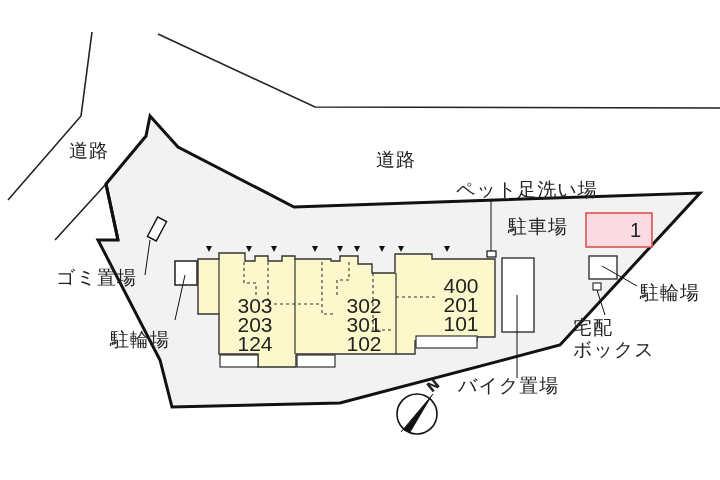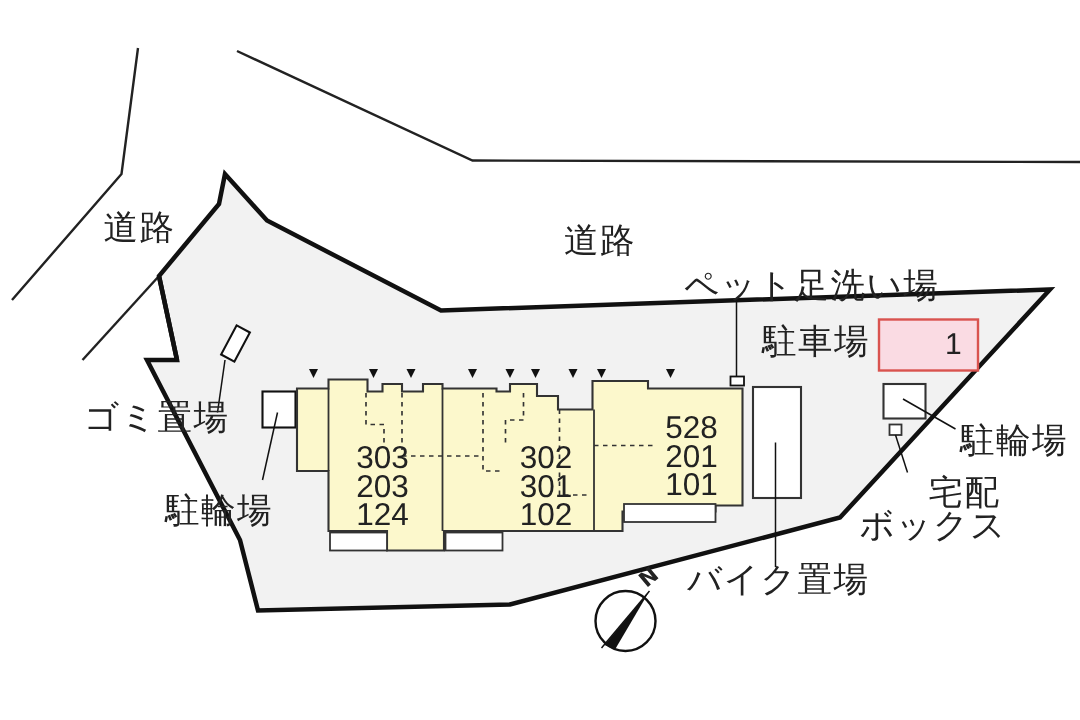--- a/index.html
+++ b/index.html
@@ -1,19 +1,19 @@
 <!DOCTYPE html>
 <html><head>
 <meta charset="utf-8">
 <style>
   html, body { margin:0; padding:0; background:#ffffff; }
   body { width:720px; height:480px; overflow:hidden; position:relative;
          font-family:"DejaVu Sans", sans-serif; }
   svg { position:absolute; left:0; top:0; }
-  .lbl { position:absolute; font-size:23px; color:#222; white-space:nowrap; line-height:1; letter-spacing:1px; }
+  .lbl { position:absolute; font-size:19px; color:#222; white-space:nowrap; line-height:1; letter-spacing:1px; }
   .unit { position:absolute; font-family:"Liberation Sans", sans-serif; font-size:21px; color:#222; line-height:19px; text-align:center; }
   .park-num { position:absolute; font-family:"Liberation Sans", sans-serif; font-size:20px; color:#222; }
 </style>
 </head>
 <body>
 
 <svg width="720" height="480" viewBox="0 0 720 480">
 
   <path d="M92 32 L81 116 L8 200" fill="none" stroke="#222" stroke-width="1.6"></path>
   <path d="M158 34 L315 107 L720 108" fill="none" stroke="#222" stroke-width="1.6"></path>
@@ -80,32 +80,32 @@
 </svg>
 
 <div class="lbl" style="left:69px;top:141px;">道路</div>
 <div class="lbl" style="left:376px;top:150px;">道路</div>
 <div class="lbl" style="left:456px;top:180px;">ペット足洗い場</div>
 <div class="lbl" style="left:508px;top:217px;">駐車場</div>
 <div class="park-num" style="left:630px;top:219px;">1</div>
 <div class="lbl" style="left:56px;top:268px;">ゴミ置場</div>
 <div class="lbl" style="left:110px;top:330px;">駐輪場</div>
 <div class="lbl" style="left:640px;top:283px;">駐輪場</div>
-<div class="lbl" style="left:619px;top:318px;">宅配</div>
+<div class="lbl" style="left:573px;top:318px;">宅配</div>
 <div class="lbl" style="left:573px;top:340px;">ボックス</div>
 <div class="lbl" style="left:458px;top:376px;">バイク置場</div>
 <div class="lbl" style="left:427px;top:378px;font-size:14px;transform:rotate(-40deg);font-weight:bold;">N</div>
 
 <div class="unit" style="left:230px;top:296px;width:50px;">
   <div>303</div>
   <div>203</div>
   <div>124</div>
 </div>
 <div class="unit" style="left:339px;top:296px;width:50px;">
   <div>302</div>
   <div>301</div>
   <div>102</div>
 </div>
 <div class="unit" style="left:436px;top:276px;width:50px;">
-  <div>528</div>
+  <div>400</div>
   <div>201</div>
   <div>101</div>
 </div>
 
 </body></html>

